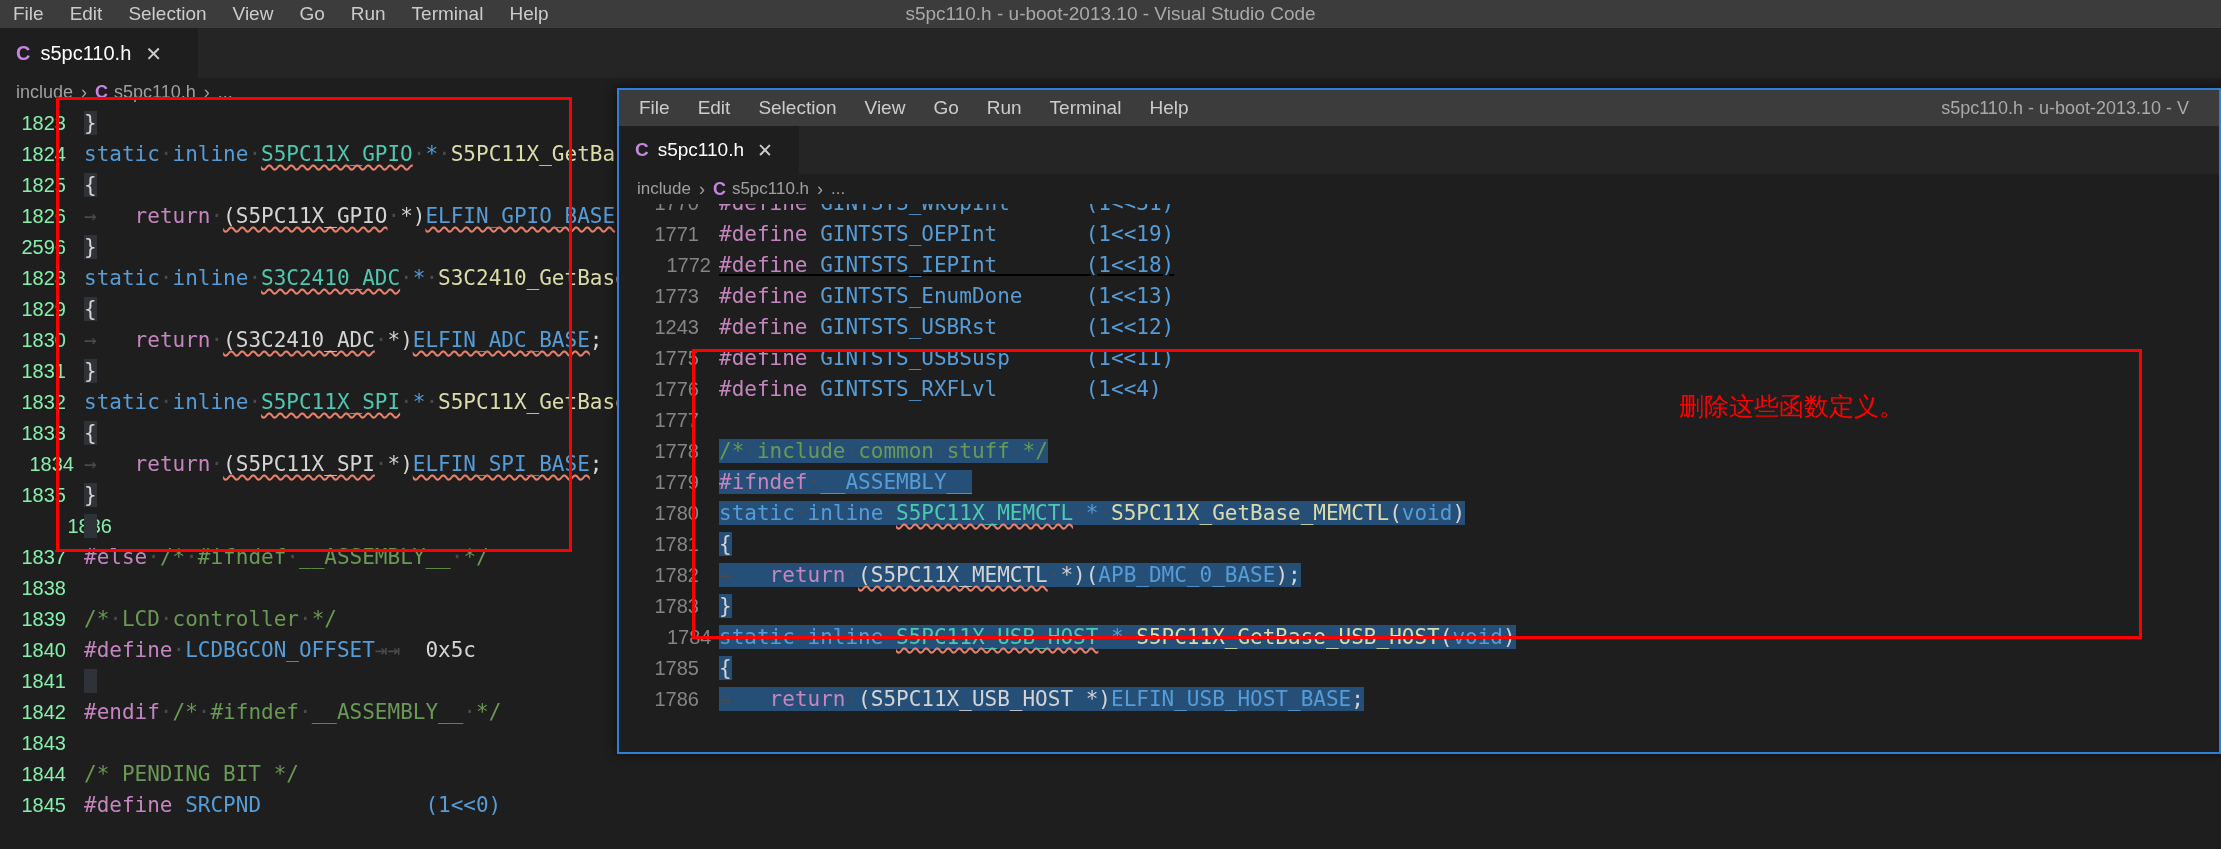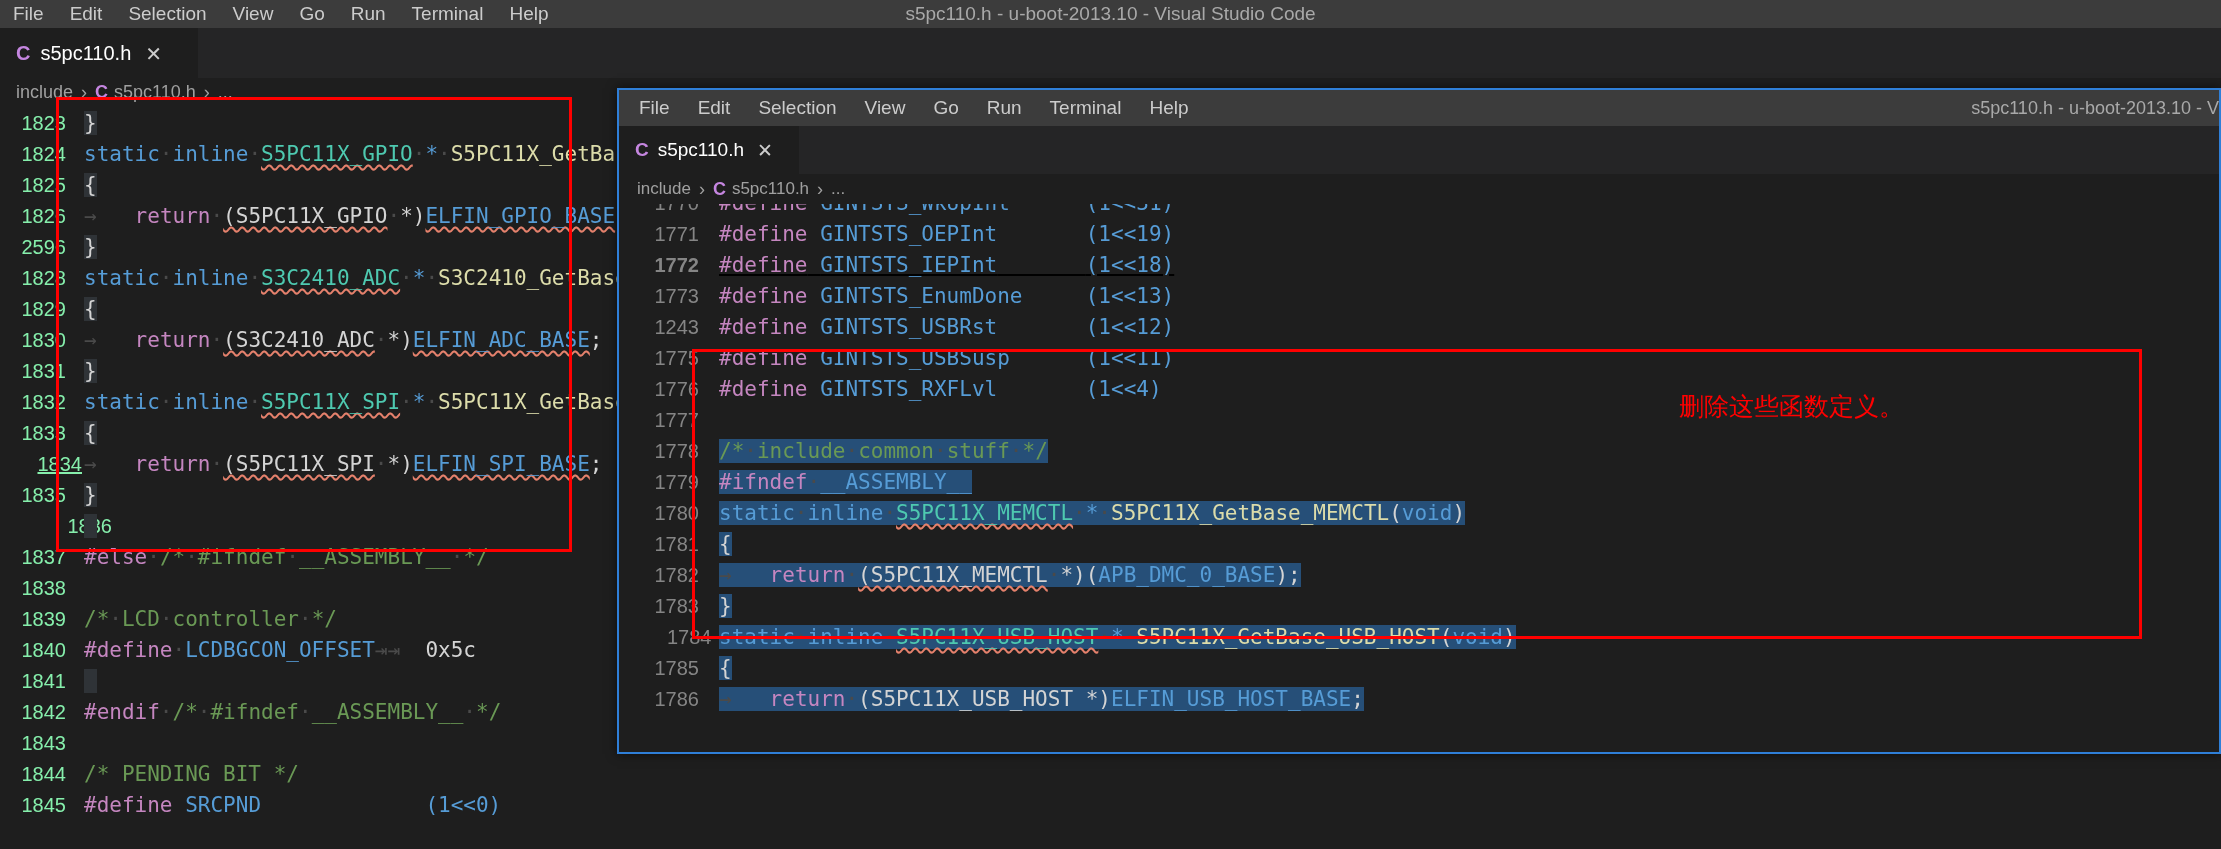--- a/index.html
+++ b/index.html
@@ -191,21 +191,21 @@
         <div class="ln" style="top: 188px; left: 0px;">1829</div>
         <div class="ctext" style="top: 188px;"><span class="plain hl">{</span></div>
         <div class="ln" style="top: 219px; left: 0px;">1830</div>
         <div class="ctext" style="top: 219px;"><span class="ws">→</span><span class="plain">   </span><span class="ret">return</span><span class="ws">·</span><span class="plain squig">(S3C2410_ADC</span><span class="ws">·</span><span class="plain">*)</span><span class="macro squig">ELFIN_ADC_BASE</span><span class="plain">;</span></div>
         <div class="ln" style="top: 250px; left: 0px;">1831</div>
         <div class="ctext" style="top: 250px;"><span class="plain hl">}</span></div>
         <div class="ln" style="top: 281px; left: 0px;">1832</div>
         <div class="ctext" style="top: 281px;"><span class="kw">static</span><span class="ws">·</span><span class="kw">inline</span><span class="ws">·</span><span class="type squig">S5PC11X_SPI</span><span class="ws">·</span><span class="kw">*</span><span class="ws">·</span><span class="fn">S5PC11X_GetBase_SPI</span><span class="plain">(</span><span class="kw">void</span><span class="plain">)</span></div>
         <div class="ln" style="top: 312px; left: 0px;">1833</div>
         <div class="ctext" style="top: 312px;"><span class="plain hl">{</span></div>
-        <div class="ln" style="top: 343px; left: 16px; text-decoration: underline;">1834</div>
+        <div class="ln" style="top: 343px; left: 8px;">1834</div>
         <div class="ctext" style="top: 343px;"><span class="ws">→</span><span class="plain">   </span><span class="ret">return</span><span class="ws">·</span><span class="plain squig">(S5PC11X_SPI</span><span class="ws">·</span><span class="plain">*)</span><span class="macro squig">ELFIN_SPI_BASE</span><span class="plain">;</span></div>
         <div class="ln" style="top: 374px; left: 0px;">1835</div>
         <div class="ctext" style="top: 374px;"><span class="plain hl">}</span></div>
         <div class="ln" style="top: 405px; left: 0px; margin-left: 46px;">1836</div>
         <div class="ctext" style="top: 405px;"><span class="plain hl"> </span></div>
         <div class="ln" style="top: 436px; left: 0px;">1837</div>
         <div class="ctext" style="top: 436px;"><span class="pp">#else</span><span class="ws">·</span><span class="cmt">/*</span><span class="ws">·</span><span class="cmt">#ifndef</span><span class="ws">·</span><span class="cmt">__ASSEMBLY__</span><span class="ws">·</span><span class="cmt">*/</span></div>
         <div class="ln" style="top: 467px; left: 0px;">1838</div>
         <div class="ctext" style="top: 467px;"></div>
         <div class="ln" style="top: 498px; left: 0px;">1839</div>
@@ -234,21 +234,21 @@
       <div style="display:flex;align-items:center;padding-left:6px;">
         <div class="inner-menu-item">File</div>
         <div class="inner-menu-item">Edit</div>
         <div class="inner-menu-item">Selection</div>
         <div class="inner-menu-item">View</div>
         <div class="inner-menu-item">Go</div>
         <div class="inner-menu-item">Run</div>
         <div class="inner-menu-item">Terminal</div>
         <div class="inner-menu-item">Help</div>
       </div>
-      <div class="inner-title" style="text-align:right; padding-right:0;">s5pc110.h - u-boot-2013.10 - V</div>
+      <div class="inner-title" style="text-align:right; padding-right:30px;">s5pc110.h - u-boot-2013.10 - V</div>
     </div>
 
     <div class="inner-tabrow">
       <div class="inner-tab">
         <span class="c-icon">C</span>
         <span class="tab-label">s5pc110.h</span>
         <span class="tab-close">✕</span>
       </div>
     </div>
 
@@ -261,21 +261,21 @@
       <span>...</span>
     </div>
 
     <div class="inner-code">
       <div class="inner-gutter"></div>
       <div id="inner-lines">
           <div class="inner-ln" style="top: -16px; left: 0px;">1770</div>
           <div class="inner-ctext" style="top: -16px;"><span class="pp">#define</span><span class="plain"> </span><span class="macro">GINTSTS_WkUpInt</span><span class="plain">      </span><span class="macro">(1&lt;&lt;31)</span></div>
           <div class="inner-ln" style="top: 15px; left: 0px;">1771</div>
           <div class="inner-ctext" style="top: 15px;"><span class="pp">#define</span><span class="plain"> </span><span class="macro">GINTSTS_OEPInt</span><span class="plain">       </span><span class="macro">(1&lt;&lt;19)</span></div>
-          <div class="inner-ln" style="top: 46px; left: 0px; font-weight: bold;">1772</div>
+          <div class="inner-ln" style="top: 46px; left: 12px;">1772</div>
           <div class="inner-ctext" style="top: 46px; text-decoration: underline;"><span class="pp">#define</span><span class="plain"> </span><span class="macro">GINTSTS_IEPInt</span><span class="plain">       </span><span class="macro">(1&lt;&lt;18)</span></div>
           <div class="inner-ln" style="top: 77px; left: 0px;">1773</div>
           <div class="inner-ctext" style="top: 77px;"><span class="pp">#define</span><span class="plain"> </span><span class="macro">GINTSTS_EnumDone</span><span class="plain">     </span><span class="macro">(1&lt;&lt;13)</span></div>
           <div class="inner-ln" style="top: 108px; left: 0px;">1243</div>
           <div class="inner-ctext" style="top: 108px;"><span class="pp">#define</span><span class="plain"> </span><span class="macro">GINTSTS_USBRst</span><span class="plain">       </span><span class="macro">(1&lt;&lt;12)</span></div>
           <div class="inner-ln" style="top: 139px; left: 0px;">1775</div>
           <div class="inner-ctext" style="top: 139px;"><span class="pp">#define</span><span class="plain"> </span><span class="macro">GINTSTS_USBSusp</span><span class="plain">      </span><span class="macro">(1&lt;&lt;11)</span></div>
           <div class="inner-ln" style="top: 170px; left: 0px;">1776</div>
           <div class="inner-ctext" style="top: 170px;"><span class="pp">#define</span><span class="plain"> </span><span class="macro">GINTSTS_RXFLvl</span><span class="plain">       </span><span class="macro">(1&lt;&lt;4)</span></div>
           <div class="inner-ln" style="top: 201px; left: 0px;">1777</div>

